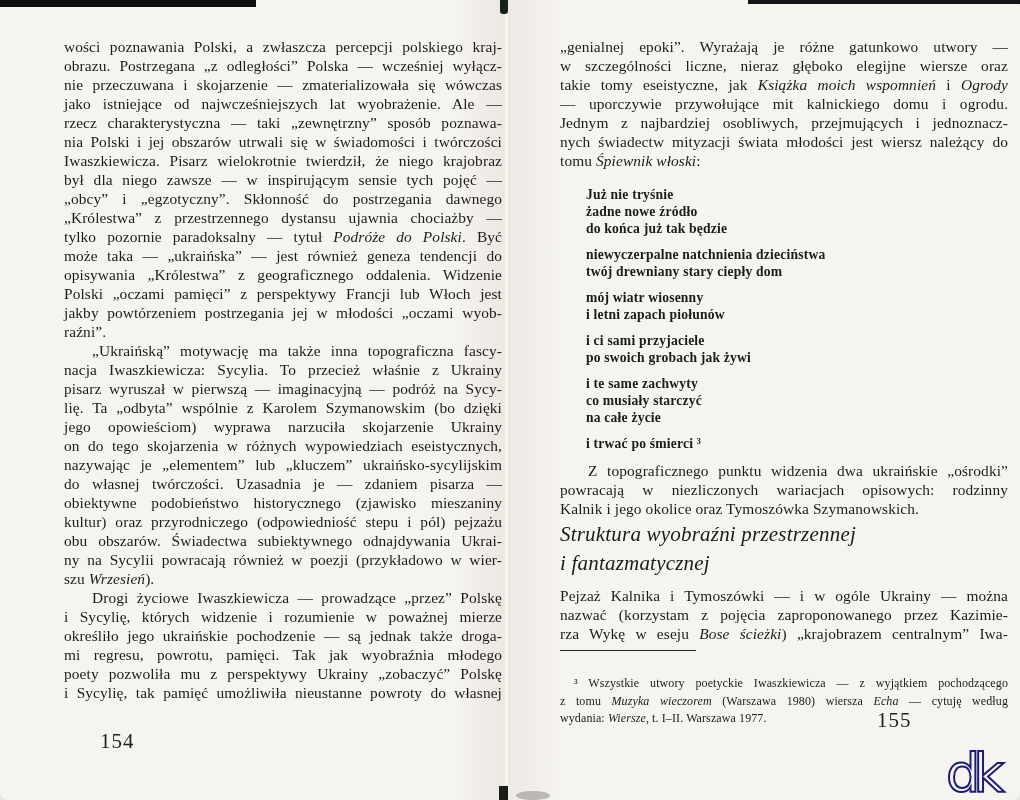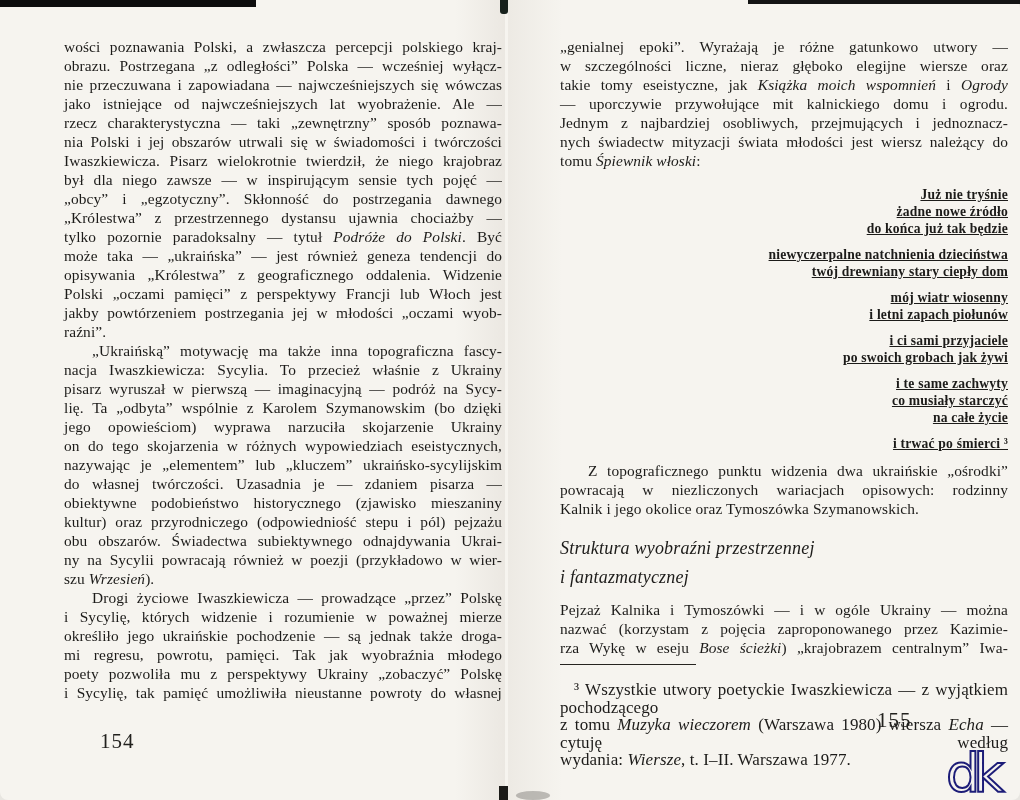--- a/index.html
+++ b/index.html
@@ -36,31 +36,31 @@
   .textblock{position:absolute;font-size:15.4px;line-height:19px;}
   .left-text{left:64px;top:37px;width:438px;}
   .right-text{left:560px;top:37px;width:448px;}
 
   .line{white-space:normal;text-align:justify;text-align-last:justify;letter-spacing:0.1px;}
   .line.end{text-align-last:left;}
   .line.indent{text-indent:28px;}
 
   .poem{margin:16px 0 0 26px;font-size:13.6px;line-height:17px;font-weight:bold;letter-spacing:0.2px;}
   .poem .stanza{margin-bottom:9px;}
-  .poem-line{text-align:right;text-decoration:underline;}
+  .poem-line{text-align:left;}
 
   .after-poem{margin-top:4px;}
 
   .section-heading{
-    margin:16px 0 8px 0;font-style:italic;font-weight:normal;
-    font-size:18px;line-height:29px;letter-spacing:0.2px;
+    margin:2px 0 8px 0;font-style:italic;font-weight:normal;
+    font-size:21px;line-height:29px;letter-spacing:0.2px;
   }
 
   .fn-rule{margin-top:7px;width:136px;height:0;border-top:1.6px solid #262420;}
-  .footnote{margin-top:16px;font-size:17px;line-height:17.5px;}
+  .footnote{margin-top:24px;font-size:12px;line-height:17.5px;}
   .footnote .line.indent{text-indent:14px;}
 
   .pagenum{position:absolute;font-size:21px;letter-spacing:1px;color:#22211e;}
   .pagenum-left{left:100px;top:729px;}
   .pagenum-right{left:877px;top:708px;}
 
   .publisher-logo{position:absolute;left:942px;top:740px;width:78px;height:60px;}
   i{font-style:italic;}
 </style>
 </head>
@@ -73,21 +73,21 @@
   <div class="gutter-shade-left"></div>
   <div class="gutter-shade-right"></div>
   <div class="spine-line"></div>
   <div class="spine-top-mark"></div>
   <div class="spine-bottom-mark"></div>
   <div class="bottom-smudge"></div>
 
   <div class="textblock left-text">
       <div class="line">wości poznawania Polski, a zwłaszcza percepcji polskiego kraj-</div>
       <div class="line">obrazu. Postrzegana „z odległości” Polska — wcześniej wyłącz-</div>
-      <div class="line">nie przeczuwana i zapowiadana — najwcześniejszych się wówczas</div>
+      <div class="line">nie przeczuwana i skojarzenie — zmaterializowała się wówczas</div>
       <div class="line">jako istniejące od najwcześniejszych lat wyobrażenie. Ale —</div>
       <div class="line">rzecz charakterystyczna — taki „zewnętrzny” sposób poznawa-</div>
       <div class="line">nia Polski i jej obszarów utrwali się w świadomości i twórczości</div>
       <div class="line">Iwaszkiewicza. Pisarz wielokrotnie twierdził, że niego krajobraz</div>
       <div class="line">był dla niego zawsze — w inspirującym sensie tych pojęć —</div>
       <div class="line">„obcy” i „egzotyczny”. Skłonność do postrzegania dawnego</div>
       <div class="line">„Królestwa” z przestrzennego dystansu ujawnia chociażby —</div>
       <div class="line">tylko pozornie paradoksalny — tytuł <i>Podróże do Polski</i>. Być</div>
       <div class="line">może taka — „ukraińska” — jest również geneza tendencji do</div>
       <div class="line">opisywania „Królestwa” z geograficznego oddalenia. Widzenie</div>

